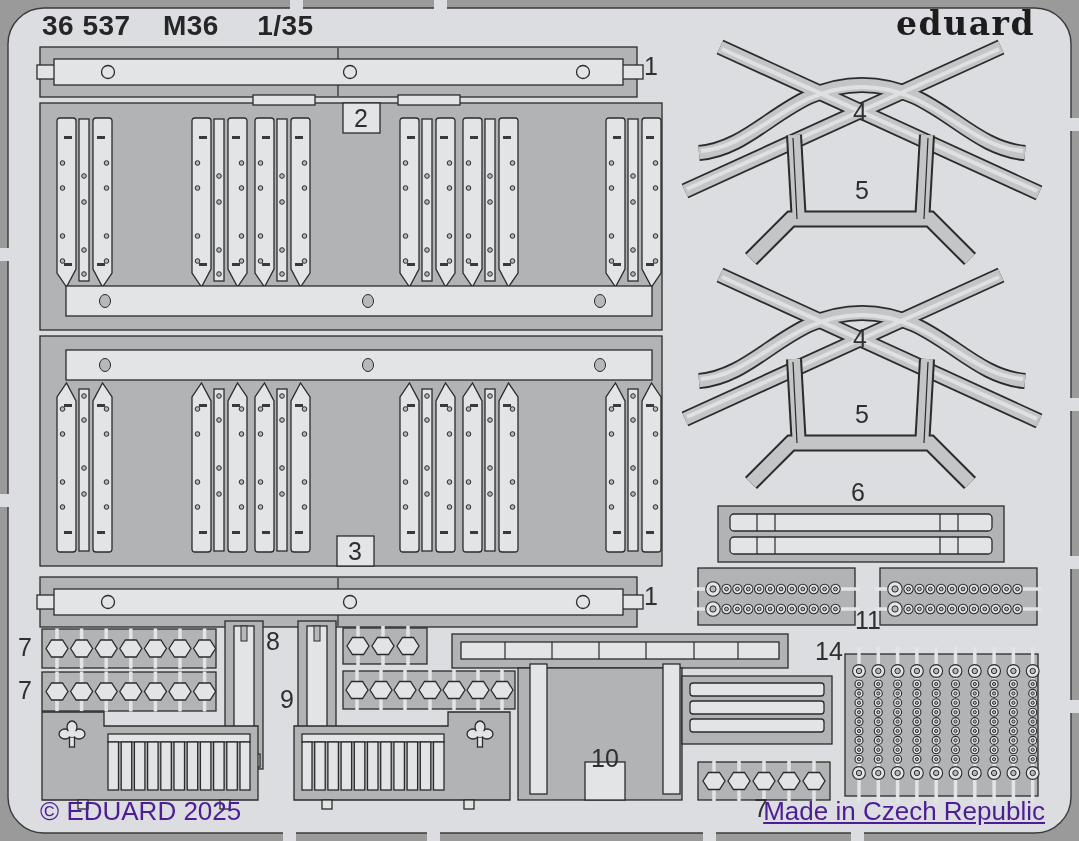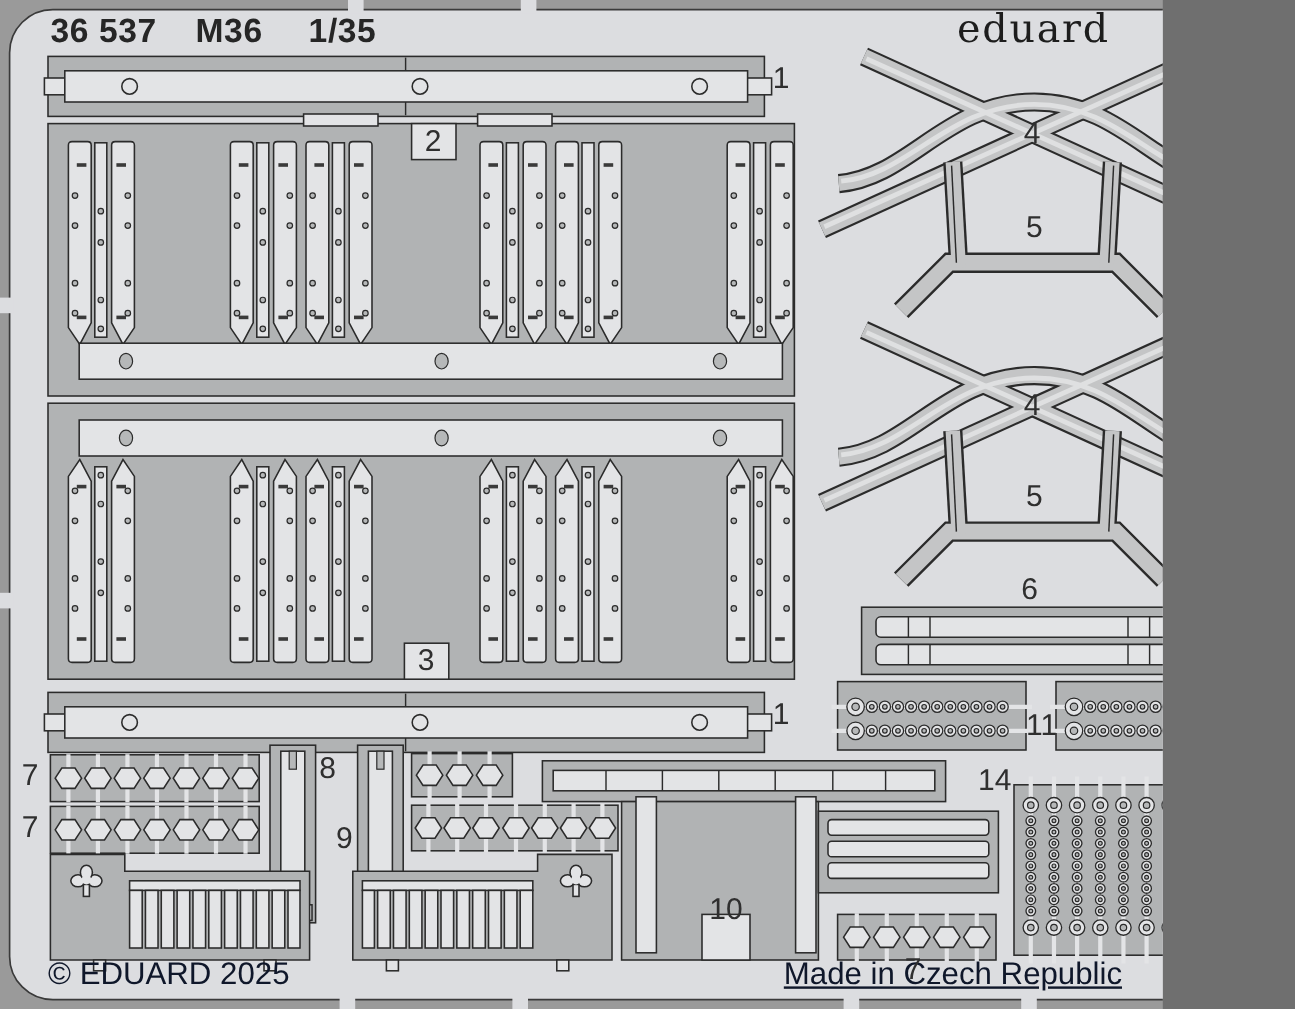--- a/index.html
+++ b/index.html
@@ -1,17 +1,17 @@
 <!DOCTYPE html>
 <html><head>
 <meta charset="utf-8">
 <style>
   html,body{margin:0;padding:0;background:#6f6f6f;}
   .stage{
-    position:relative;width:969px;height:841px;overflow:hidden;
+    position:relative;width:1079px;height:841px;overflow:hidden;
     background:#9a9a9a;font-family:"Liberation Sans",sans-serif;
   }
   .stage svg{position:absolute;left:0;top:0;}
   
   .pd{fill:#b1b3b4;stroke:#2b2b2b;stroke-width:1.3;}
   .pl{fill:#e3e4e6;stroke:#2b2b2b;stroke-width:1.3;}
   .gap{fill:#dcdde0;stroke:none;}
   .hole{fill:#b6b8b9;stroke:#2b2b2b;stroke-width:1;}
   .holeO{fill:none;stroke:#2b2b2b;stroke-width:1.3;}
   .ring{fill:#e3e4e6;stroke:#2b2b2b;stroke-width:1.1;}
@@ -19,22 +19,22 @@
   .ln{stroke:#2b2b2b;stroke-width:1.2;}
   .stem{stroke:#e3e4e6;stroke-width:3.5;}
   .sD{stroke:#2b2b2b;fill:none;}
   .sL{stroke:#c4c5c6;fill:none;}
   .sC{stroke:#dfe0e1;fill:none;}
   
   .hdr{position:absolute;left:42px;top:10px;font-weight:bold;font-size:28px;
        color:#262626;letter-spacing:.5px;white-space:nowrap;}
   .hdr .g1{margin-left:24px;} .hdr .g2{margin-left:30px;}
   .brand{position:absolute;right:44px;top:4px;font-family:"DejaVu Serif",serif;
-       font-weight:normal;font-size:33px;color:#1d1d1d;letter-spacing:1.5px;}
-  .foot{position:absolute;top:796px;font-size:26px;color:#0f172a;white-space:nowrap;}
+       font-weight:bold;font-size:33px;color:#1d1d1d;letter-spacing:1.5px;}
+  .foot{position:absolute;top:796px;font-size:26px;color:#4c1d95;white-space:nowrap;}
   .foot.cp{left:40px;} .foot.mi{right:34px;text-decoration:underline;}
   .plabel{position:absolute;transform:translate(-50%,-50%);font-size:25px;
        color:#2f2f2f;white-space:nowrap;}
 </style>
 </head>
 <body>
 
 <div class="stage">
 
 <svg width="1079" height="841" viewBox="0 0 1079 841">
@@ -341,16 +341,16 @@
 <div class="plabel" style="left:860px;top:338px">4</div>
 <div class="plabel" style="left:862px;top:190px">5</div>
 <div class="plabel" style="left:862px;top:414px">5</div>
 <div class="plabel" style="left:858px;top:492px">6</div>
 <div class="plabel" style="left:25px;top:647px">7</div>
 <div class="plabel" style="left:25px;top:690px">7</div>
 <div class="plabel" style="left:761px;top:808px">7</div>
 <div class="plabel" style="left:273px;top:641px">8</div>
 <div class="plabel" style="left:287px;top:699px">9</div>
 <div class="plabel" style="left:605px;top:758px">10</div>
-<div class="plabel" style="left:868px;top:605px">11</div>
+<div class="plabel" style="left:868px;top:620px">11</div>
 <div class="plabel" style="left:829px;top:651px">14</div>
 
 </div>
 
 </body></html>

